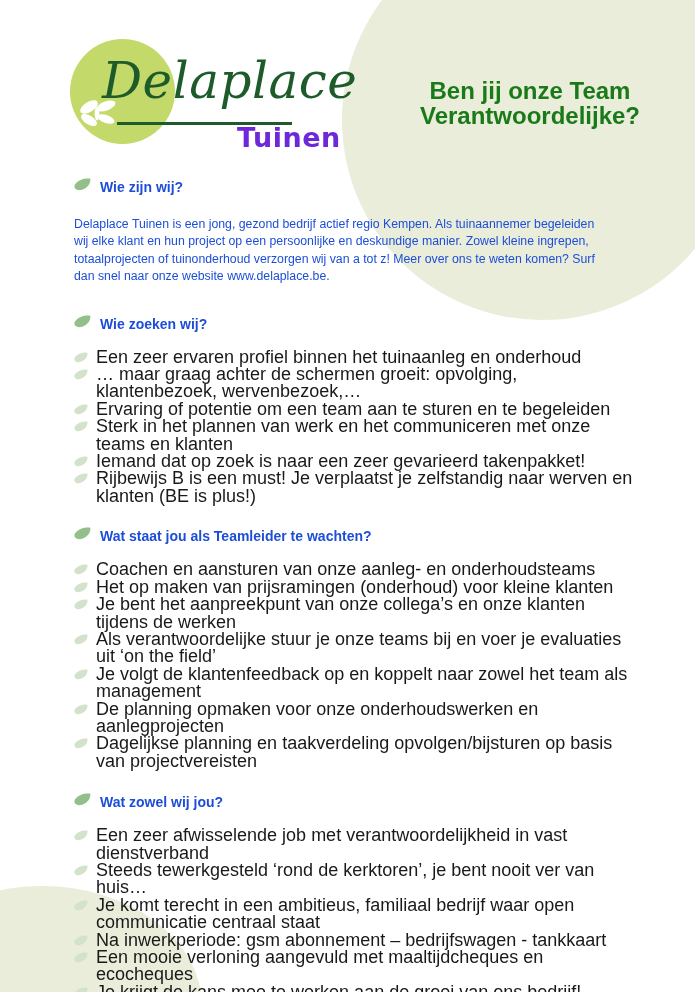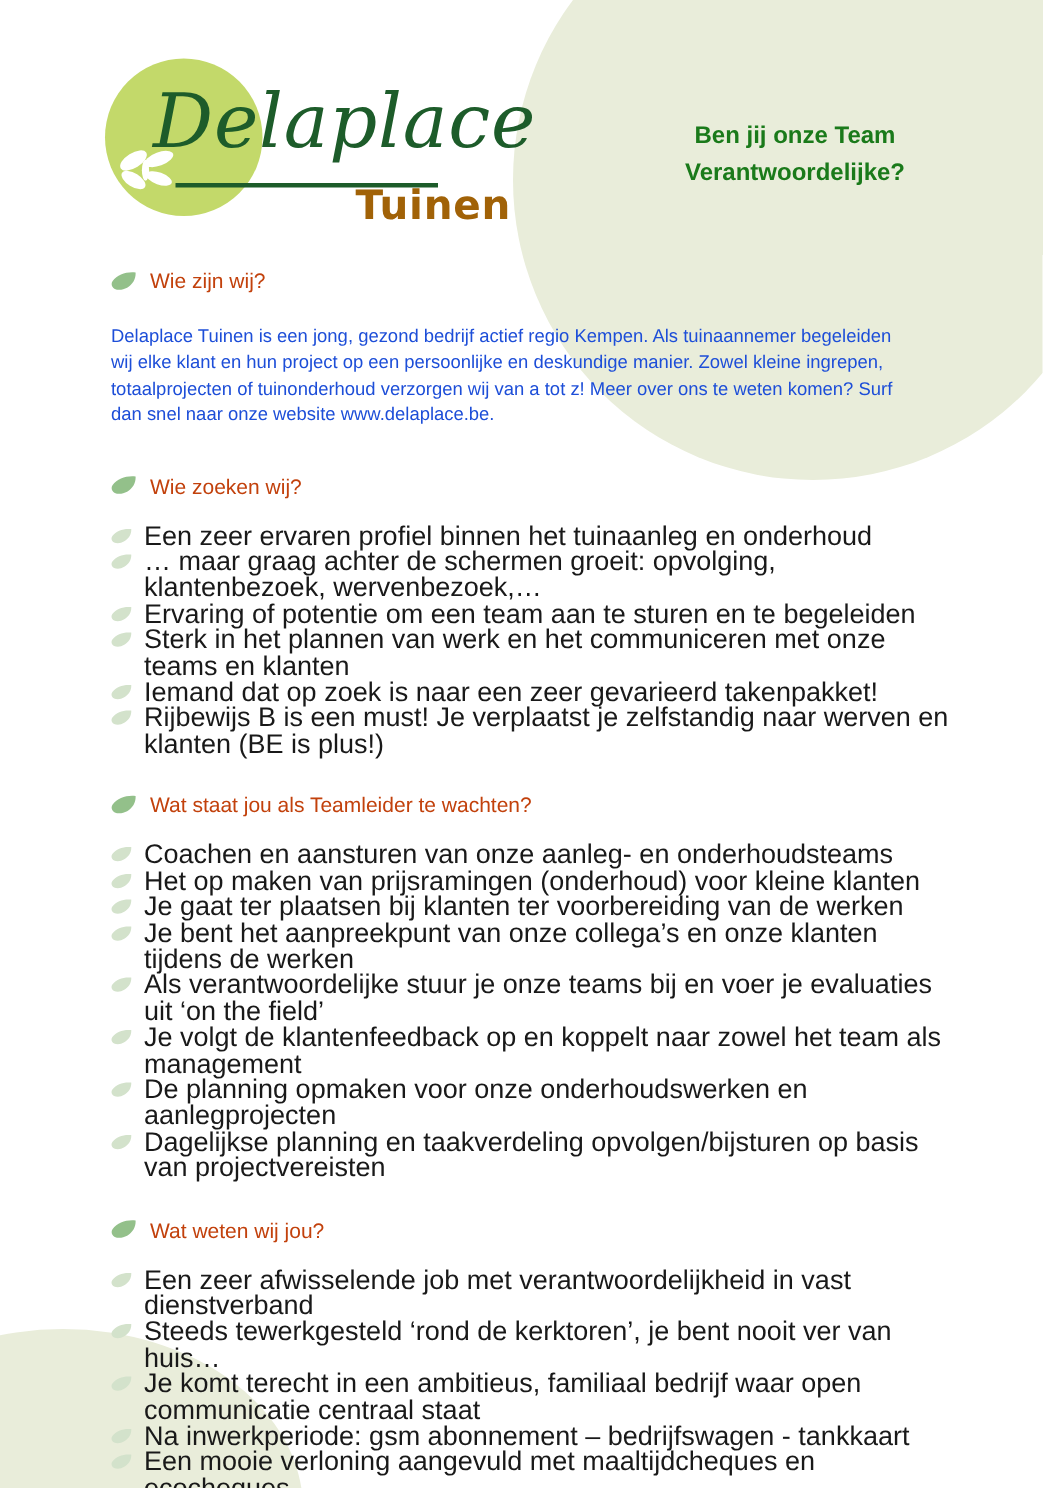--- a/index.html
+++ b/index.html
@@ -103,54 +103,54 @@
   }
 
   .logo-sub {
     position: absolute;
     left: 175px;
     top: 88px;
     font-family: "DejaVu Sans", sans-serif;
     font-size: 27px;
     font-weight: 700;
     letter-spacing: 0.5px;
-    color: #a16207;
+    color: #6d28d9;
     white-space: nowrap;
   }
 
   
   .headline {
     position: absolute;
     left: 380px;
     top: 78px;
     width: 300px;
     text-align: center;
-    font-size: 16px;
+    font-size: 24px;
     font-weight: 700;
     line-height: 25px;
     color: #1a7a1a;
   }
 
   
   .content {
     position: absolute;
     left: 74px;
     top: 178px;
     width: 560px;
   }
 
   .section { margin-bottom: 0; }
 
   .section-head {
     display: flex;
-    align-items: center;
+    align-items: flex-start;
     gap: 9px;
     font-size: 14px;
-    font-weight: 400;
-    color: #c2410c;
+    font-weight: 700;
+    color: #1d4ed8;
     line-height: 18px;
   }
 
   .leaf-head { width: 17px; height: 13px; flex: 0 0 17px; }
   .leaf-bullet { width: 14px; height: 11px; flex: 0 0 14px; margin-top: 3px; }
 
   .paragraph {
     margin-top: 20px;
     font-size: 12.3px;
     line-height: 17.4px;
@@ -290,26 +290,20 @@
         <li>
           <svg class="leaf-bullet" viewBox="0 0 17 13">
               <path d="M16.4 0.7C10.5 0.0 4.3 2.0 1.1 6.3C-0.2 8.0 0.4 10.6 2.5 11.6C6.6 13.5 12.2 11.0 15.0 6.6C16.1 4.8 16.5 2.6 16.4 0.7Z" fill="#d3e2cb"></path>
             </svg>
           <span class="li-text">Het op maken van prijsramingen (onderhoud) voor kleine klanten</span>
         </li>
         <li>
           <svg class="leaf-bullet" viewBox="0 0 17 13">
               <path d="M16.4 0.7C10.5 0.0 4.3 2.0 1.1 6.3C-0.2 8.0 0.4 10.6 2.5 11.6C6.6 13.5 12.2 11.0 15.0 6.6C16.1 4.8 16.5 2.6 16.4 0.7Z" fill="#d3e2cb"></path>
             </svg>
-          <span class="li-text">Je gaat ter plaatsen bij klanten ter voorbereiding van de werken</span>
-        </li>
-        <li>
-          <svg class="leaf-bullet" viewBox="0 0 17 13">
-              <path d="M16.4 0.7C10.5 0.0 4.3 2.0 1.1 6.3C-0.2 8.0 0.4 10.6 2.5 11.6C6.6 13.5 12.2 11.0 15.0 6.6C16.1 4.8 16.5 2.6 16.4 0.7Z" fill="#d3e2cb"></path>
-            </svg>
           <span class="li-text">Je bent het aanpreekpunt van onze collega’s en onze klanten tijdens de werken</span>
         </li>
         <li>
           <svg class="leaf-bullet" viewBox="0 0 17 13">
               <path d="M16.4 0.7C10.5 0.0 4.3 2.0 1.1 6.3C-0.2 8.0 0.4 10.6 2.5 11.6C6.6 13.5 12.2 11.0 15.0 6.6C16.1 4.8 16.5 2.6 16.4 0.7Z" fill="#d3e2cb"></path>
             </svg>
           <span class="li-text">Als verantwoordelijke stuur je onze teams bij en voer je evaluaties uit ‘on the field’</span>
         </li>
         <li>
           <svg class="leaf-bullet" viewBox="0 0 17 13">
@@ -332,21 +326,21 @@
       </ul>
     </div>
 
     <div class="gap-sec-3"></div>
 
     <div class="section">
       <div class="section-head">
         <svg class="leaf-head" viewBox="0 0 17 13">
           <path d="M16.4 0.7C10.5 0.0 4.3 2.0 1.1 6.3C-0.2 8.0 0.4 10.6 2.5 11.6C6.6 13.5 12.2 11.0 15.0 6.6C16.1 4.8 16.5 2.6 16.4 0.7Z" fill="#93c08a"></path>
         </svg>
-        <span>Wat weten wij jou?</span>
+        <span>Wat zowel wij jou?</span>
       </div>
       <ul class="bullets">
         <li>
           <svg class="leaf-bullet" viewBox="0 0 17 13">
               <path d="M16.4 0.7C10.5 0.0 4.3 2.0 1.1 6.3C-0.2 8.0 0.4 10.6 2.5 11.6C6.6 13.5 12.2 11.0 15.0 6.6C16.1 4.8 16.5 2.6 16.4 0.7Z" fill="#d3e2cb"></path>
             </svg>
           <span class="li-text">Een zeer afwisselende job met verantwoordelijkheid in vast dienstverband</span>
         </li>
         <li>
           <svg class="leaf-bullet" viewBox="0 0 17 13">

